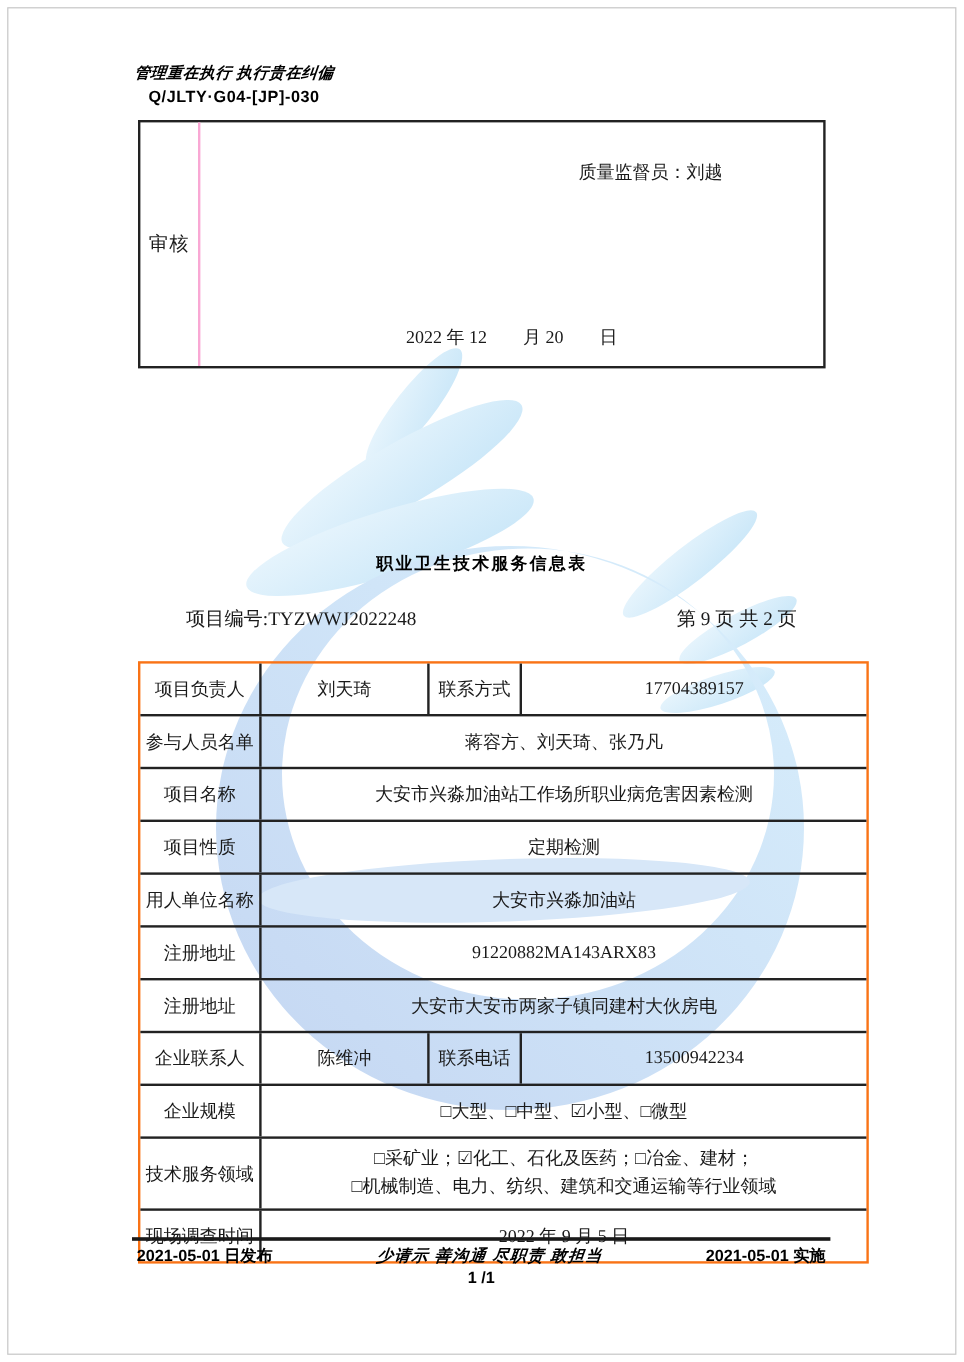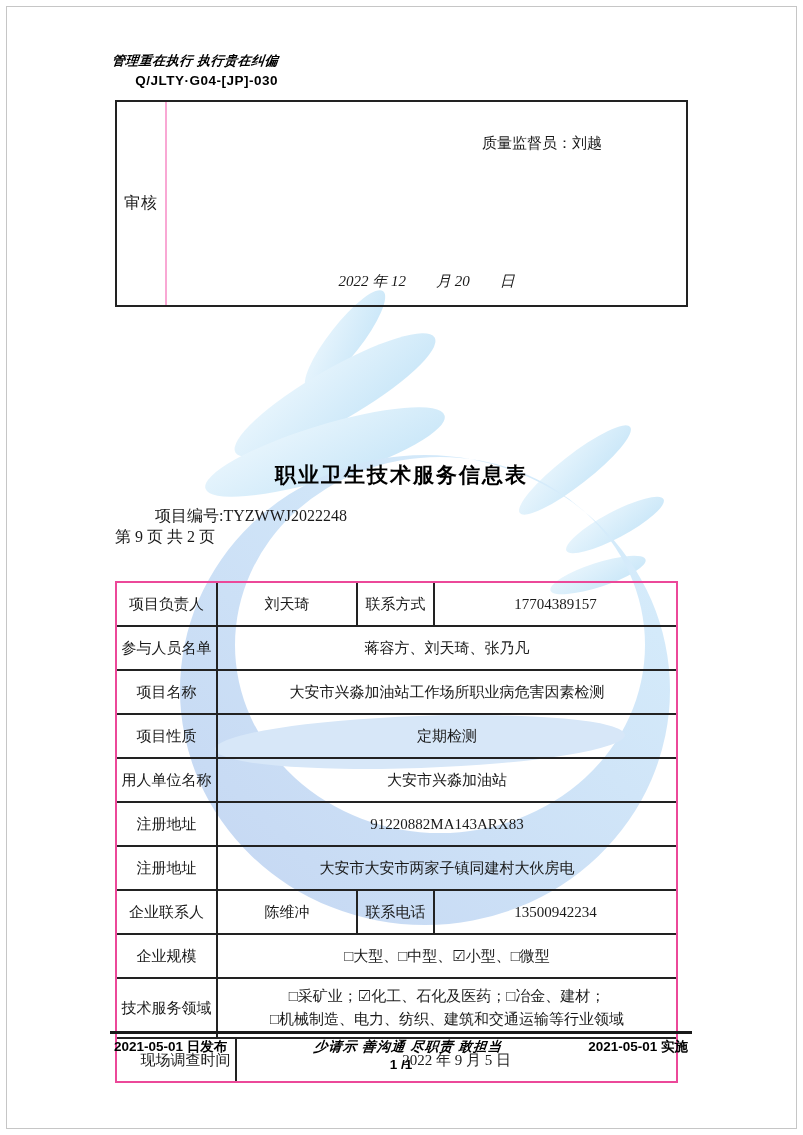--- a/index.html
+++ b/index.html
@@ -13,45 +13,45 @@
   
   .header { position:absolute; top:50px; left:112px; width:578px; display:flex;
             justify-content:space-between; align-items:flex-start; z-index:1; }
   .header-left { display:flex; align-items:flex-end; }
   .logo { display:block; }
   .company { font-family:"Liberation Sans","DejaVu Sans",sans-serif; font-weight:bold;
              font-size:15px; letter-spacing:0.5px; margin-left:6px; padding-bottom:6px; color:#000; }
   .header-right { text-align:right; font-family:"Liberation Sans","DejaVu Sans",sans-serif;
                   font-weight:bold; color:#000; padding-top:2px; }
   .slogan { font-size:13px; font-style:italic; transform:skewX(-6deg); letter-spacing:0.5px; }
-  .doccode { font-size:13.5px; margin-top:3px; letter-spacing:0.5px; }
+  .doccode { font-size:13.5px; margin-top:3px; letter-spacing:0.5px;text-align:center; }
 
   
   .review { position:absolute; top:100px; left:115px; width:573px; height:207px;
             border:2px solid #222; display:flex; z-index:1; background:transparent; }
   .review-label { width:50px; border-right:2px solid #f9a8d4; display:flex; align-items:center;
                   justify-content:center; font-size:16px; letter-spacing:1px; }
   .review-body { flex:1; position:relative; }
   .inspector { position:absolute; top:32px; left:315px; font-size:15px; }
-  .review-date { position:absolute; top:170px; width:100%; text-align:center; font-size:15px;font-style:italic; }
+  .review-date { position:absolute; top:170px; width:100%; text-align:center; font-size:15px; }
 
   
   .title { position:absolute; top:461px; left:115px; width:573px; text-align:center;
            font-family:"Liberation Sans","DejaVu Sans",sans-serif; font-weight:bold;
-           font-size:21px; letter-spacing:2px; color:#000; z-index:1; }
+           font-size:14px; letter-spacing:2px; color:#000; z-index:1; }
   .meta { position:absolute; top:506px; left:115px; width:573px; display:flex;
-          justify-content:space-between; font-size:16px; z-index:1;flex-direction:column; }
+          justify-content:space-between; font-size:16px; z-index:1; }
   .meta .pno { margin-left:40px; }
   .meta .pinfo { margin-right:24px; }
 
   
-  .info-table { position:absolute; top:581px; left:115px; width:563px;
-                border:2px solid #ec4899; z-index:1; }
+  .info-table { position:absolute; top:551px; left:115px; width:609px;
+                border:2px solid #f97316; z-index:1; }
   .irow { display:grid; grid-template-columns:101px 140px 77px 1fr; border-bottom:2px solid #222; }
-  .irow:last-child { border-bottom:none;margin-left:19px; }
+  .irow:last-child { border-bottom:none; }
   .icell { border-right:2px solid #222; min-height:42px; display:flex; flex-direction:column;
            align-items:center; justify-content:center; text-align:center; font-size:15px;
            padding:2px 4px; background:transparent; }
   .icell:last-child { border-right:none;border-radius:19px; }
   .icell.span { grid-column:2 / 5;text-align:center; }
   .icell.tall { min-height:58px; line-height:1.55; }
 
   
   .footer { position:absolute; top:1031px; left:110px; width:582px; z-index:1;
             font-family:"Liberation Sans","DejaVu Sans",sans-serif; font-weight:bold; color:#000; }

